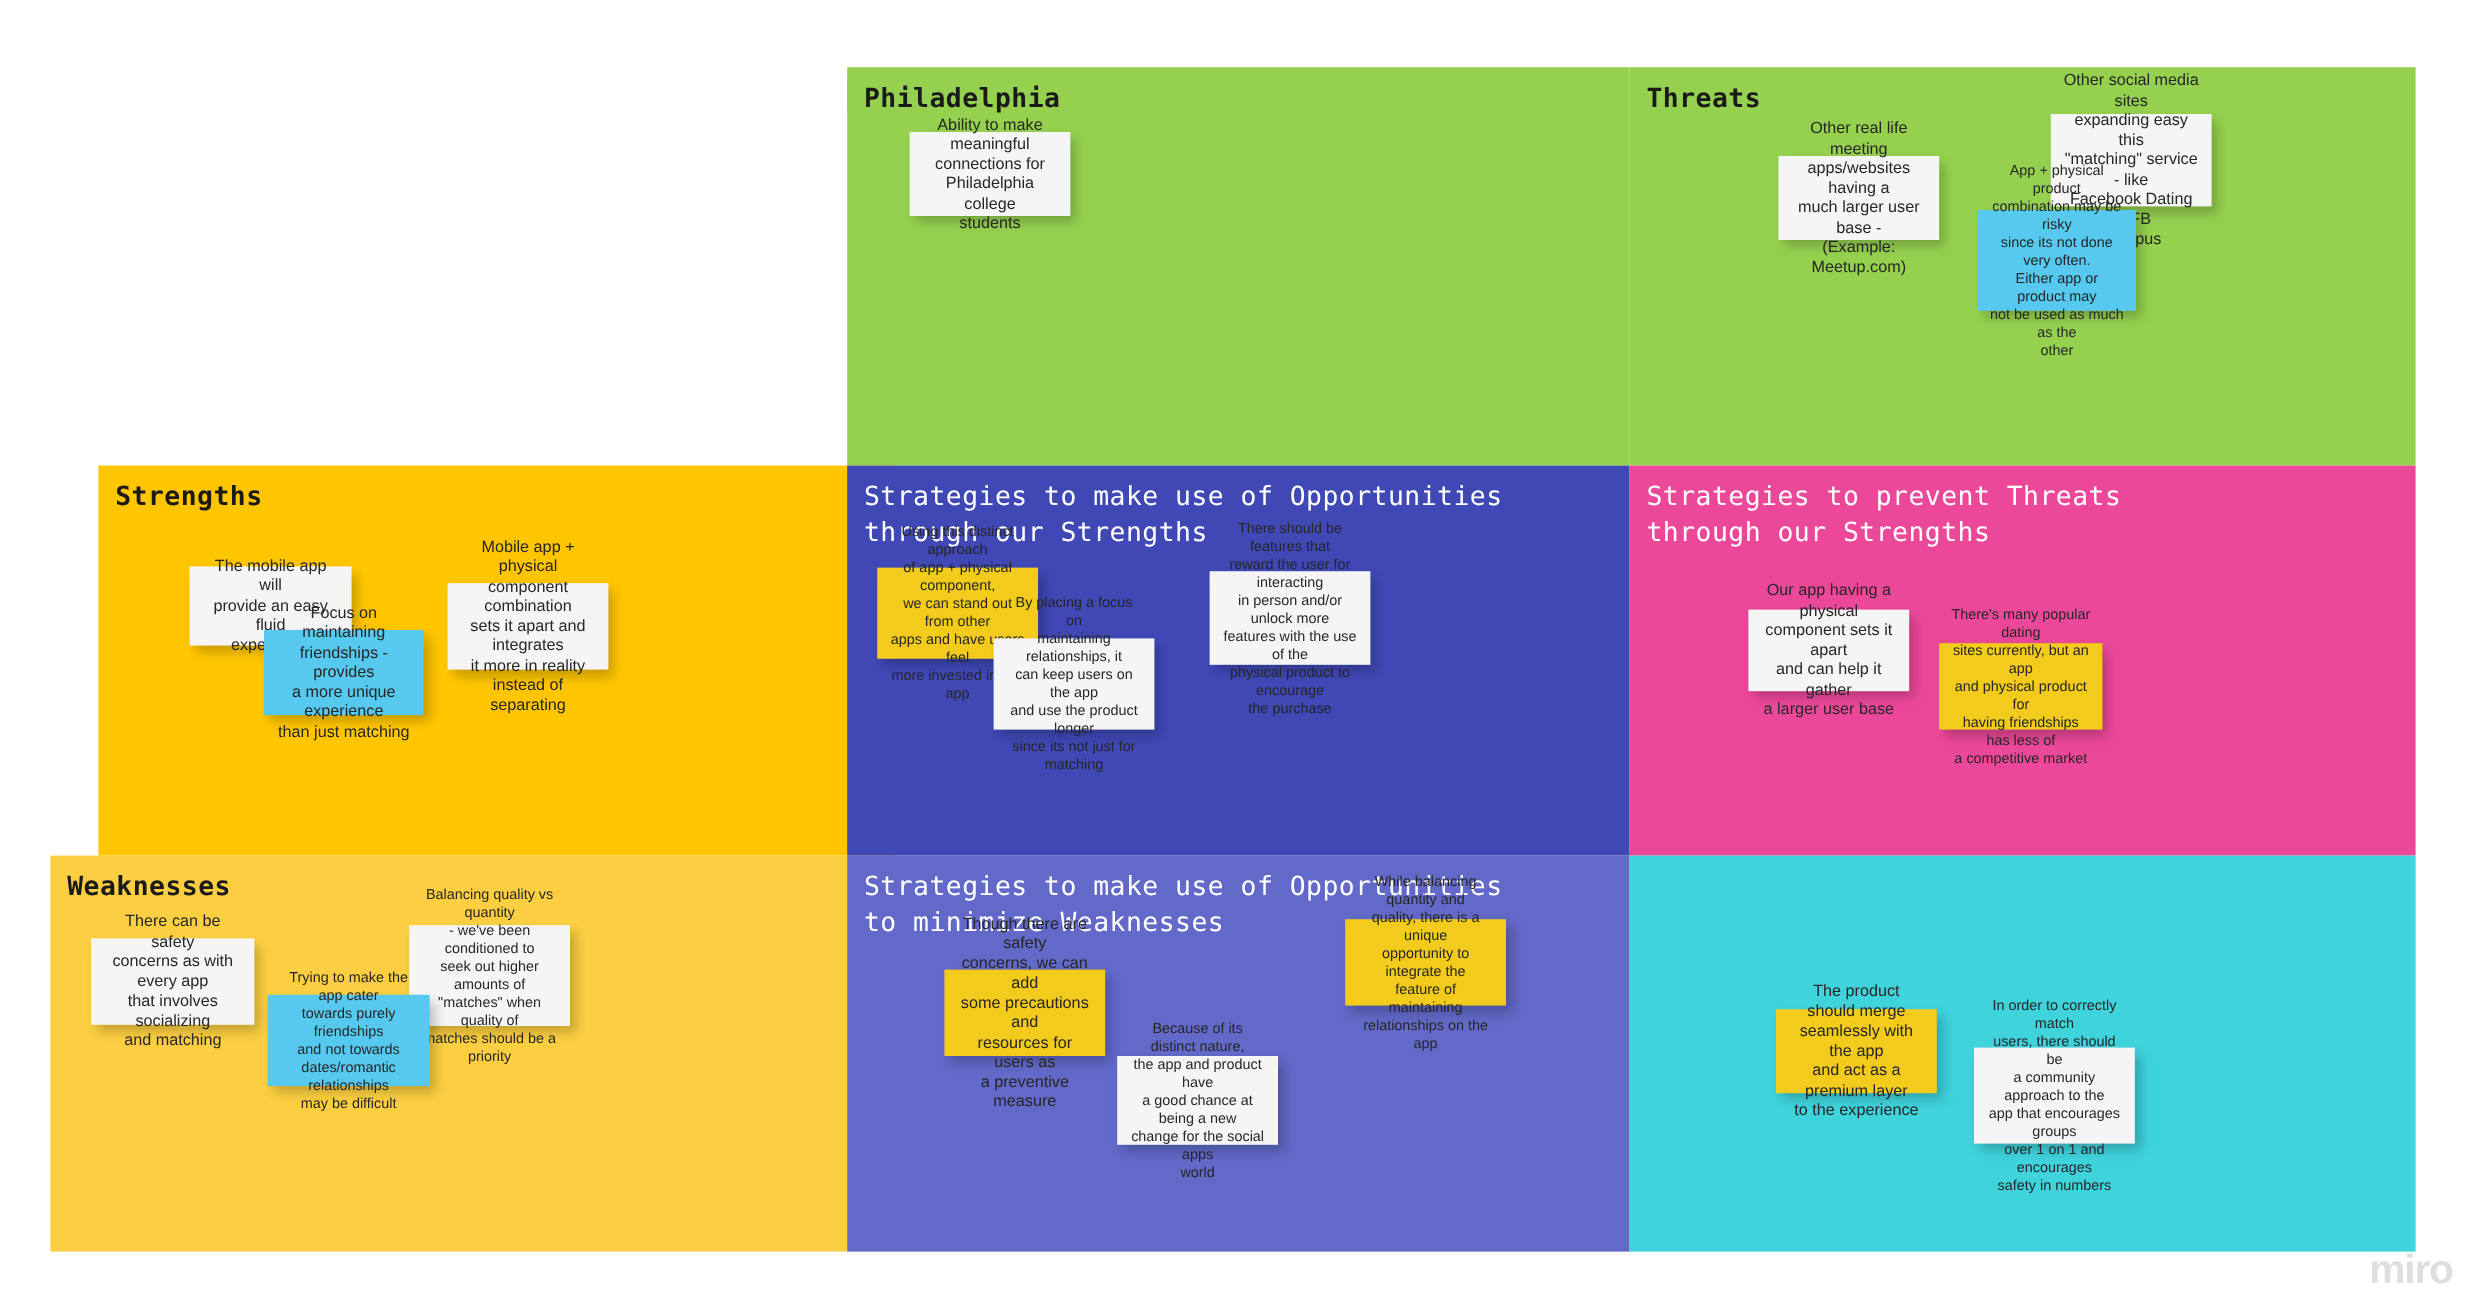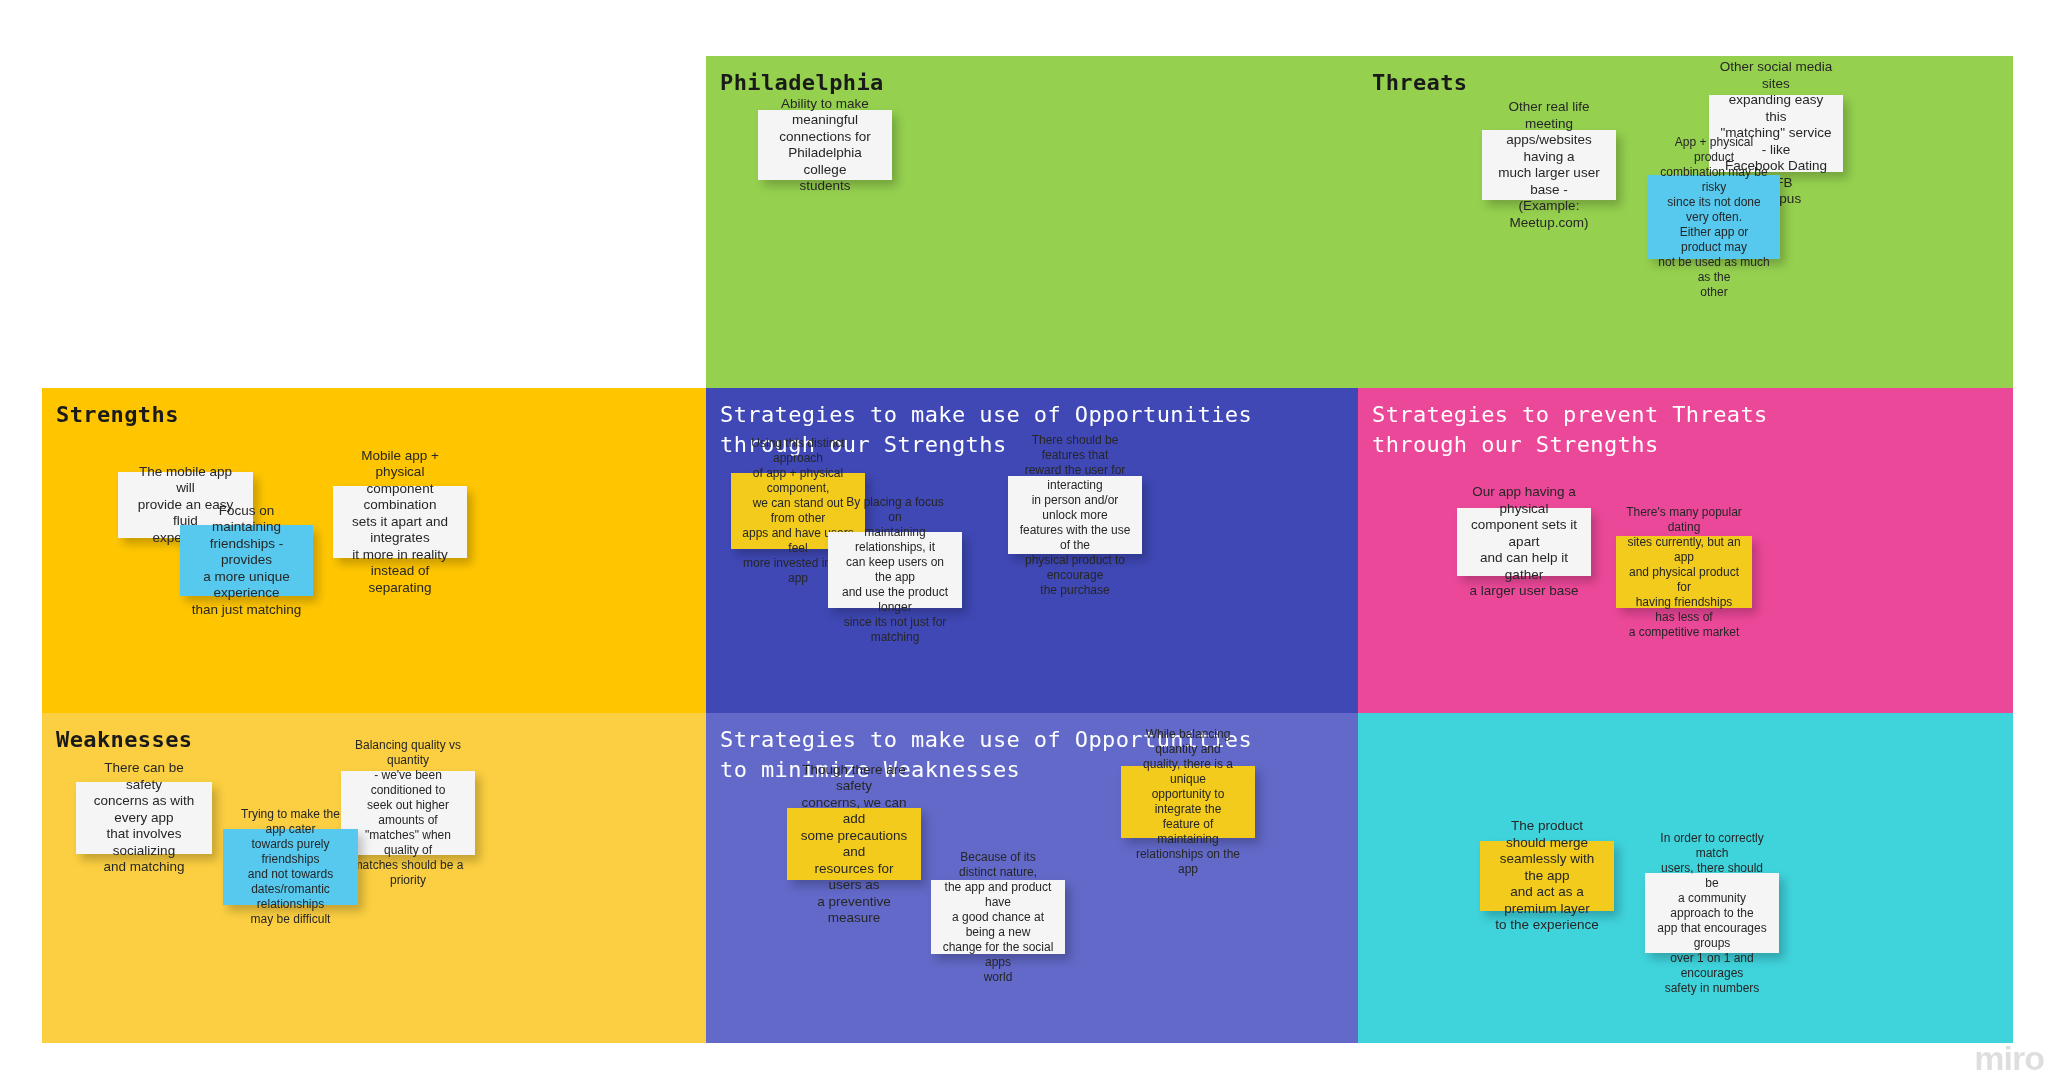--- a/index.html
+++ b/index.html
@@ -53,21 +53,21 @@
   .q-r1 { top: 0;    height: 332px; }
   .q-r2 { top: 332px; height: 325px; }
   .q-r3 { top: 657px; height: 330px; }
   .q-c1 { left: 0;    width: 664px; }
   .q-c2 { left: 664px; width: 652px; }
   .q-c3 { left: 1316px; width: 655px; }
 
   #quad-blank      { background: #ffffff; }
   #quad-opportunities { background: #95d14f; }
   #quad-threats       { background: #95d14f; }
-  #quad-strengths     { background: #ffc600; }
+  #quad-strengths     { background: #ffc600; margin-left: 40px; }
   #quad-so            { background: #3f48b5; }
   #quad-st            { background: #ec4899; }
   #quad-weaknesses    { background: #fbcf41; }
   #quad-wo            { background: #6269c8; }
   #quad-wt            { background: #3fd3dc; }
 
   .quad-title {
     position: absolute;
     left: 14px;
     top: 12px;

